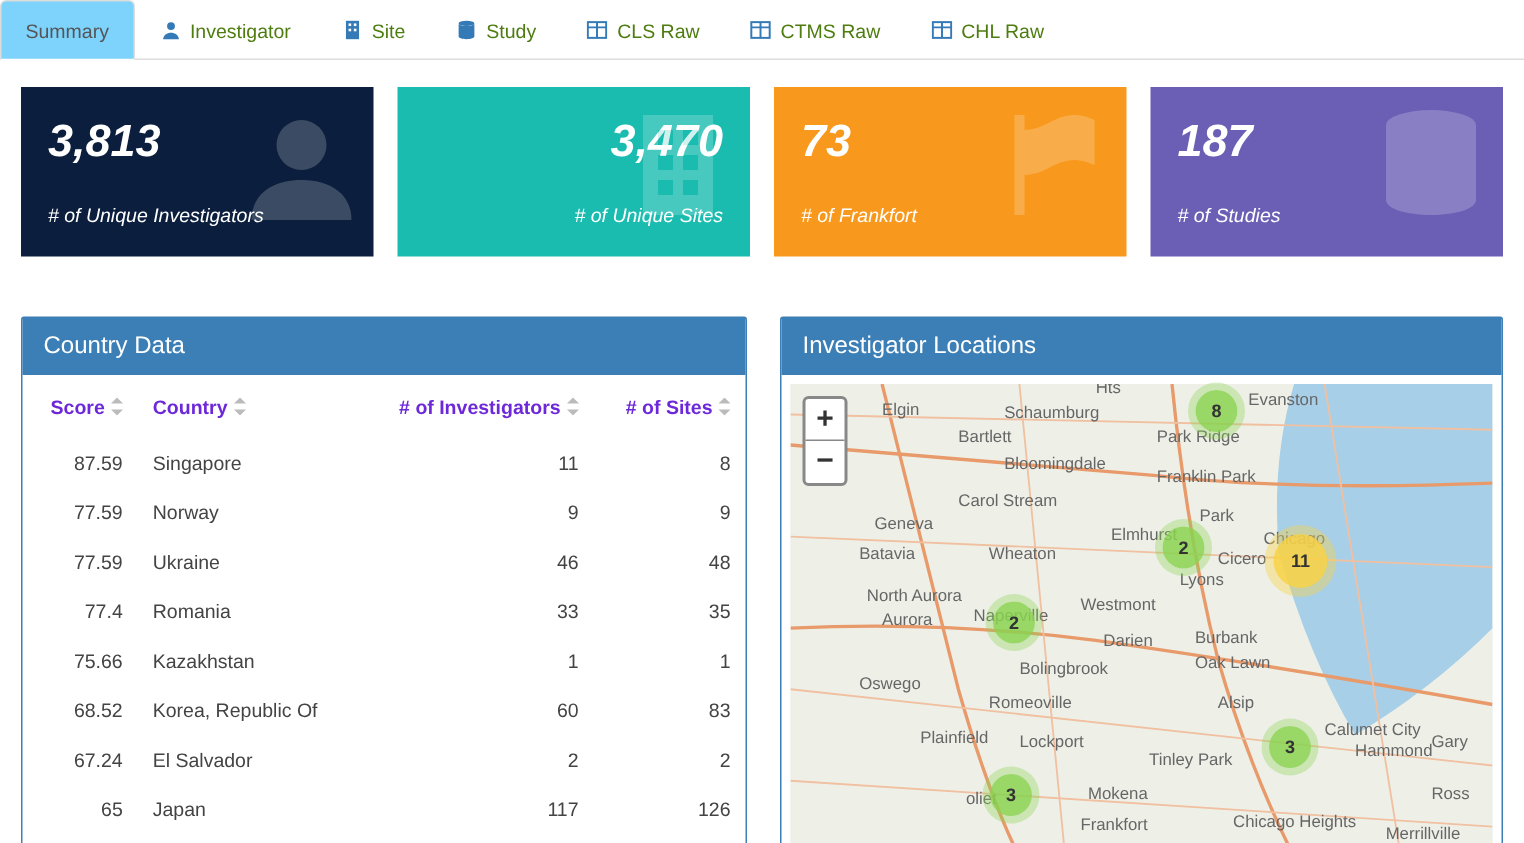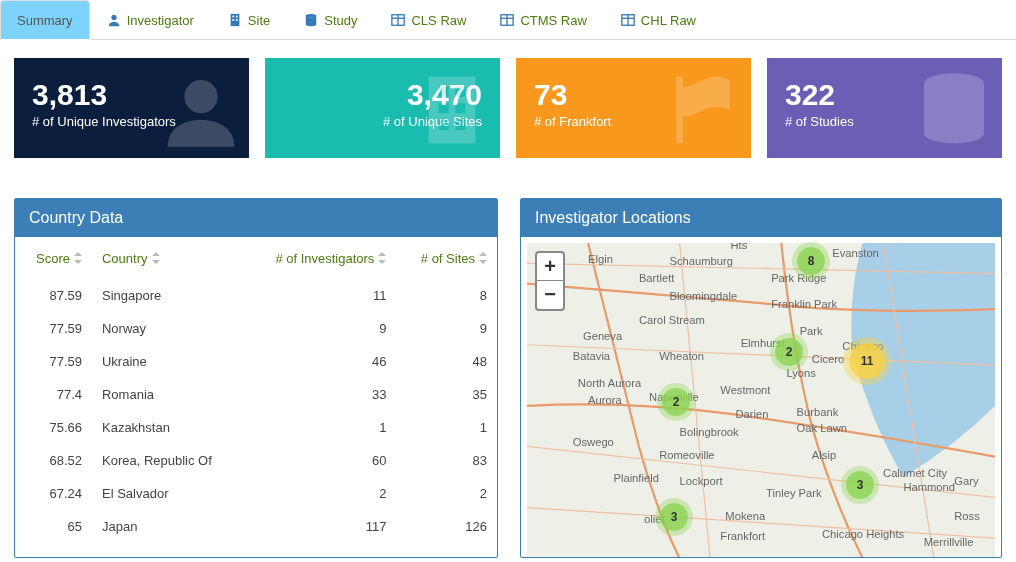--- a/index.html
+++ b/index.html
@@ -2,37 +2,37 @@
 <html><head>
 <meta charset="utf-8">
 <style>
 * { box-sizing: border-box; margin: 0; padding: 0; }
 body { font-family: "Segoe UI", Arial, sans-serif; background: #fff; color: #333; width: 1016px; }
 .tabs { display: flex; border-bottom: 1px solid #ddd; height: 40px; }
 .tab { padding: 10px 16px; font-size: 13px; color: #4d7c0f; cursor: pointer; display: flex; align-items: center; gap: 6px; border: 1px solid transparent; border-bottom: none; }
 .tab.active { color: #555; border: 1px solid #ddd; border-bottom: 1px solid #fff; border-radius: 4px 4px 0 0; margin-bottom: -1px; background: #7dd3fc; }
 .tab .icon { width: 14px; height: 14px; display: inline-block; }
 .tab .icon svg { width: 100%; height: 100%; fill: #337ab7; }
-.stats { display: flex; gap: 16px; padding: 18px 14px; }
+.stats { display: flex; gap: 16px; padding: 18px 14px; font-style: italic; }
 .stat { flex: 1; color: #fff; padding: 20px 18px 20px 18px; position: relative; overflow: hidden; min-height: 100px; }
 .stat .num { font-size: 30px; font-weight: 700; }
-.stat .lbl { font-size: 13px; margin-top: 2px; }
+.stat .lbl { font-size: 13px; margin-top: 24px; }
 .stat .bgicon { position: absolute; right: 8px; top: 12px; opacity: 0.2; }
 .stat .bgicon svg { width: 80px; height: 80px; fill: #fff; }
 .stat1 { background: #0b1e3d; }
 .stat2 { background: #1abcb0; text-align: right; }
 .stat3 { background: #f8991d; }
 .stat4 { background: #6b5fb5; }
 .panels { display: flex; gap: 22px; padding: 22px 14px 0 14px; }
 .panel { border: 1px solid #3b7fb6; border-radius: 2px; background: #fff; }
 .panel-head { background: #3b7fb6; color: #fff; padding: 10px 14px; font-size: 16px; }
 .panel-left { width: 484px; }
 .panel-right { flex: 1; }
 .tbl { width: 100%; border-collapse: collapse; font-size: 13px; }
-.tbl th { text-align: left; padding: 14px 10px 12px 10px; font-weight: 400; color: #4d7c0f; position: relative; }
+.tbl th { text-align: left; padding: 14px 10px 12px 10px; font-weight: 700; color: #6d28d9; position: relative; }
 .tbl th.num, .tbl td.num { text-align: right; }
 .tbl td { padding: 9px 10px; color: #444; }
 .sort { display:inline-block; margin-left:4px; vertical-align: middle; }
 .sort svg { width:8px; height:12px; fill:#bbb; }
 .map-wrap { position: relative; padding: 6px; height: 320px; overflow: hidden; }
 .mapbg { position: absolute; inset: 6px; background: #e9eee6; }
 .road { stroke: #f0c0a0; stroke-width: 1.2; fill: none; }
 .hwy { stroke: #e89a6a; stroke-width: 2.2; fill: none; }
 .water { fill: #a7cfe8; }
 .city { font: 11px Arial; fill: #666; }
@@ -123,21 +123,21 @@
         </svg></div>
   </div>
   <div class="stat stat3">
     <div class="num">73</div>
     <div class="lbl"># of Frankfort</div>
     <div class="bgicon"><svg viewBox="0 0 24 24">
           <path d="M4 2v20h2V14c4 0 6-3 10-3 2 0 4 1 4 1V3s-2-1-4-1c-4 0-6 3-10 3V2z"></path>
         </svg></div>
   </div>
   <div class="stat stat4">
-    <div class="num">322</div>
+    <div class="num">187</div>
     <div class="lbl"># of Studies</div>
     <div class="bgicon"><svg viewBox="0 0 24 24">
           <ellipse cx="12" cy="4" rx="9" ry="3"></ellipse>
           <path d="M3 4v5c0 1.7 4 3 9 3s9-1.3 9-3V4"></path>
           <path d="M3 9v5c0 1.7 4 3 9 3s9-1.3 9-3V9"></path>
           <path d="M3 14v5c0 1.7 4 3 9 3s9-1.3 9-3v-5"></path>
         </svg></div>
   </div>
 </div>
 

